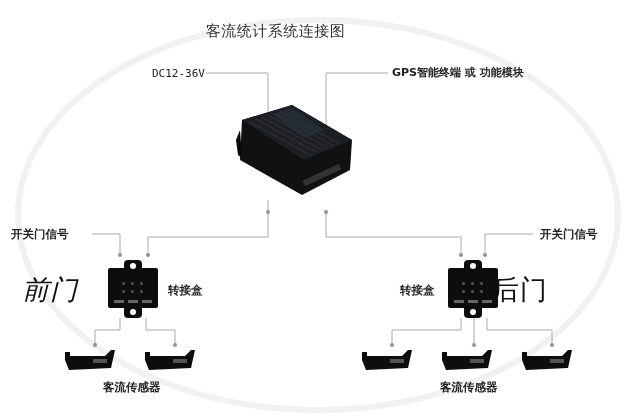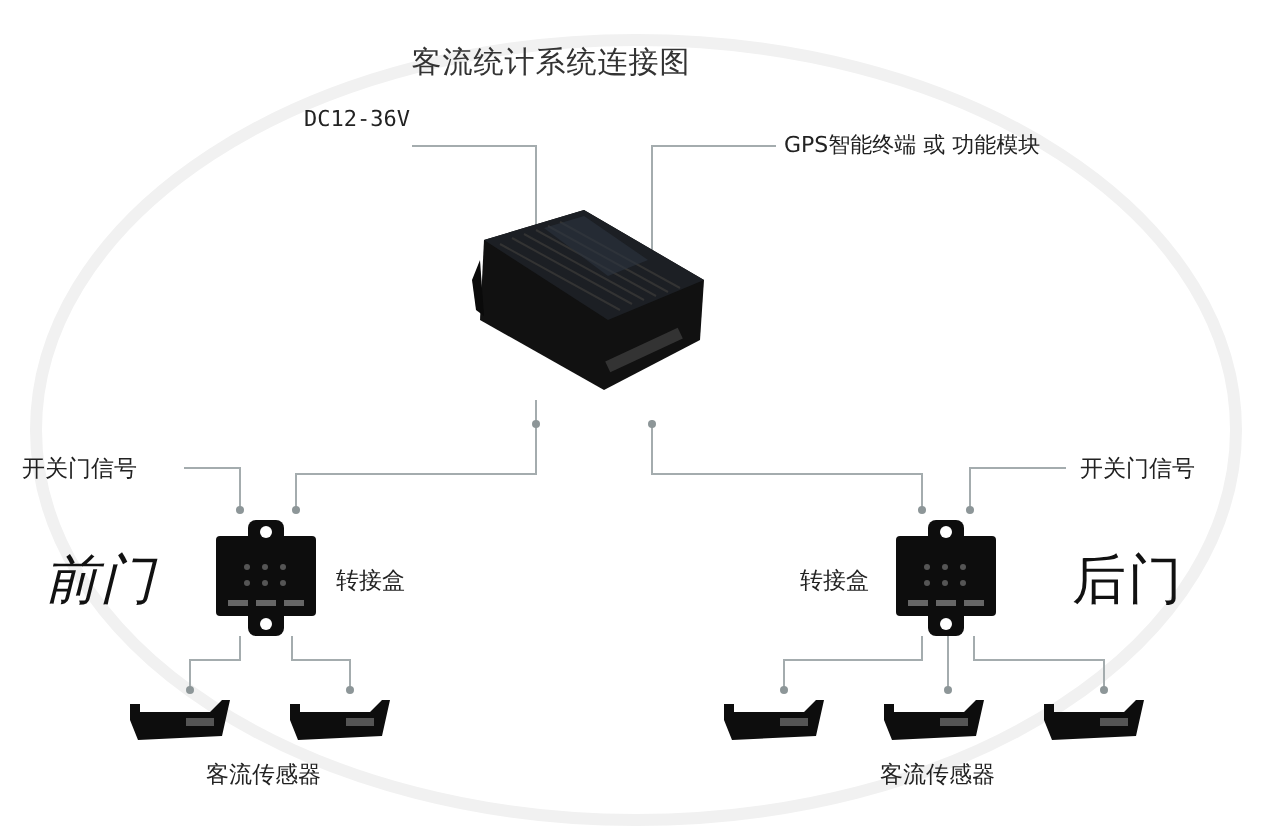--- a/index.html
+++ b/index.html
@@ -4,21 +4,21 @@
 <style>
   html, body { margin: 0; padding: 0; }
   body {
     width: 636px; height: 417px; position: relative; overflow: hidden;
     background: #ffffff;
     font-family: "DejaVu Sans", sans-serif;
     color: #222;
   }
   .abs { position: absolute; }
   .title { left: 0; width: 551px; top: 22px; text-align: center; font-size: 15px; color: #333; letter-spacing: 0.5px; }
-  .label-sm { font-size: 11.5px; color: #222; white-space: nowrap; }
+  .label-sm { font-size: 11.5px; color: #222; white-space: nowrap; font-weight: bold; }
   .label-mono { font-family: "DejaVu Sans Mono", monospace; font-size: 11px; color: #222; white-space: nowrap; }
   .door { font-size: 27px; color: #111; white-space: nowrap; letter-spacing: 1px; }
   svg.lines { position: absolute; left: 0; top: 0; }
   
   .controller { left: 232px; top: 100px; width: 130px; height: 100px; }
   
   .jbox { width: 50px; height: 58px; }
   .jbox .body { position: absolute; left: 0; top: 8px; width: 50px; height: 40px; background: #0d0d0d; border-radius: 2px; }
   .jbox .tab { position: absolute; left: 16px; top: 0; width: 18px; height: 58px; background: #0d0d0d; border-radius: 4px; }
   .jbox .hole { position: absolute; left: 22px; width: 6px; height: 6px; border-radius: 50%; background: #fff; }
@@ -65,21 +65,21 @@
     <circle cx="392" cy="345" r="2"></circle>
       <circle cx="474" cy="345" r="2"></circle>
       <circle cx="552" cy="345" r="2"></circle>
     <circle cx="268" cy="212" r="2"></circle>
       <circle cx="326" cy="212" r="2"></circle>
   </g>
 </svg>
 
 <div class="abs title">客流统计系统连接图</div>
 
-<div class="abs label-mono" style="left:152px; top:53px;">DC12-36V</div>
+<div class="abs label-mono" style="left:152px; top:67px;">DC12-36V</div>
 <div class="abs label-sm" style="left:392px; top:65px; font-size:11px;">GPS智能终端 或 功能模块</div>
 
 <svg class="abs controller" viewBox="0 0 130 100">
   <polygon points="10,20 60,5 120,40 118,70 70,95 8,60" fill="#111"></polygon>
   <polygon points="10,20 60,5 120,40 72,60" fill="#1c1f24"></polygon>
   <polygon points="8,30 4,40 6,55 10,58" fill="#0a0a0a"></polygon>
   <g stroke="#333" stroke-width="1">
     <line x1="18" y1="22" x2="78" y2="55"></line>
       <line x1="24" y1="19" x2="84" y2="52"></line>
     <line x1="30" y1="17" x2="90" y2="50"></line>
@@ -115,21 +115,21 @@
   <polygon points="0,2 5,2 5,6 40,6 46,0 50,0 46,18 4,20 0,10" fill="#0d0d0d"></polygon>
   <rect x="28" y="9" width="14" height="4" fill="#555"></rect>
 </svg>
 <svg class="abs sensor" style="left:145px; top:350px;" viewBox="0 0 50 22">
   <polygon points="0,2 5,2 5,6 40,6 46,0 50,0 46,18 4,20 0,10" fill="#0d0d0d"></polygon>
   <rect x="28" y="9" width="14" height="4" fill="#555"></rect>
 </svg>
 <div class="abs label-sm" style="left:103px; top:380px;">客流传感器</div>
 
 <div class="abs label-sm" style="left:540px; top:227px;">开关门信号</div>
-<div class="abs door" style="left:536px; top:272px;">后门</div>
+<div class="abs door" style="left:492px; top:272px;">后门</div>
 
 <div class="abs jbox" style="left:448px; top:260px;">
   <div class="tab"></div>
     <div class="body"></div>
   <div class="hole" style="top:3px;"></div>
     <div class="hole" style="top:49px;"></div>
   <div class="led" style="left:14px; top:22px;"></div>
     <div class="led" style="left:23px; top:22px;"></div>
     <div class="led" style="left:32px; top:22px;"></div>
   <div class="led" style="left:14px; top:30px;"></div>

